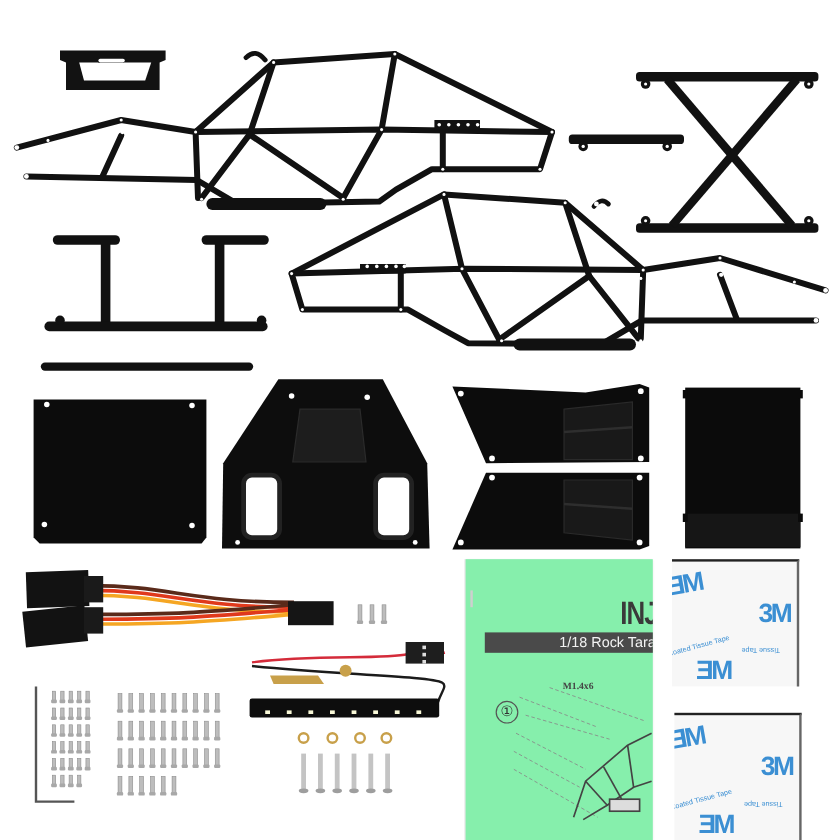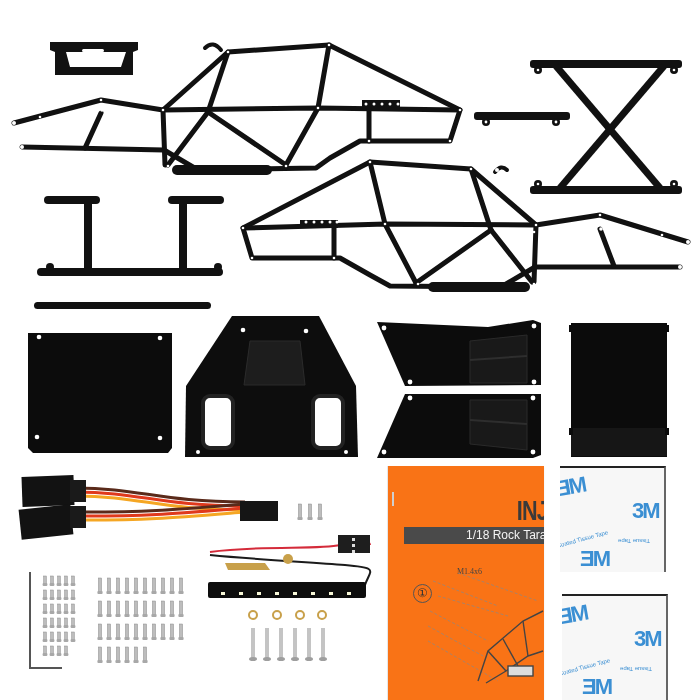--- a/index.html
+++ b/index.html
@@ -1,26 +1,26 @@
 <!DOCTYPE html>
 <html><head>
   <meta charset="utf-8">
   <style>
     html, body { margin: 0; padding: 0; background: #ffffff; }
     body { width: 700px; height: 700px; position: relative; overflow: hidden; font-family: "Liberation Sans", sans-serif; }
     .layer { position: absolute; left: 0; top: 0; width: 700px; height: 700px; }
     .manual {
       position: absolute; left: 388px; top: 466px; width: 156px; height: 234px;
-      background: #f97316; box-shadow: -1px 0 0 #e6e6e6, 0 1px 2px rgba(0,0,0,0.08);
+      background: #86efac; box-shadow: -1px 0 0 #e6e6e6, 0 1px 2px rgba(0,0,0,0.08);
       overflow: hidden;
     }
     .manual .brand { position: absolute; right: -4px; top: 30px; font-family: "Liberation Sans", sans-serif; font-weight: 700; font-size: 27px; color: #3a3a3a; letter-spacing: -1px; transform: scaleX(0.8); transform-origin: right; }
     .manual .banner { position: absolute; left: 16px; top: 61px; width: 150px; height: 17px; background: #4a4a4a; }
     .manual .banner span { position: absolute; left: 62px; top: 1px; color: #f3f3f3; font-size: 12px; white-space: nowrap; }
-    .manual .spec { position: absolute; left: 69px; top: 101px; font-size: 8px; color: #444; font-family: "Liberation Serif", serif; }
+    .manual .spec { position: absolute; left: 81px; top: 101px; font-size: 8px; color: #444; font-family: "Liberation Serif", serif; font-weight: bold; }
     .manual .step { position: absolute; left: 25px; top: 118px; width: 17px; height: 17px; border: 1px solid #555; border-radius: 50%; font-family: "Liberation Serif", serif; font-size: 12px; text-align: center; line-height: 17px; color: #333; }
     .manual .edge { position: absolute; left: 4px; top: 26px; width: 2px; height: 14px; background: #cfcfcf; }
     .tape {
       position: absolute; width: 104px; height: 104px; background: #f7f7f7;
       border-top: 2px solid #222; border-right: 2px solid #666; overflow: hidden;
     }
     .tape .logo { position: absolute; font-weight: 700; color: #3b8fd3; font-size: 22px; letter-spacing: -2px; font-family: "Liberation Sans", sans-serif; }
     .tape .small { position: absolute; color: #3b8fd3; font-size: 6px; white-space: nowrap; }
   </style>
 </head>

